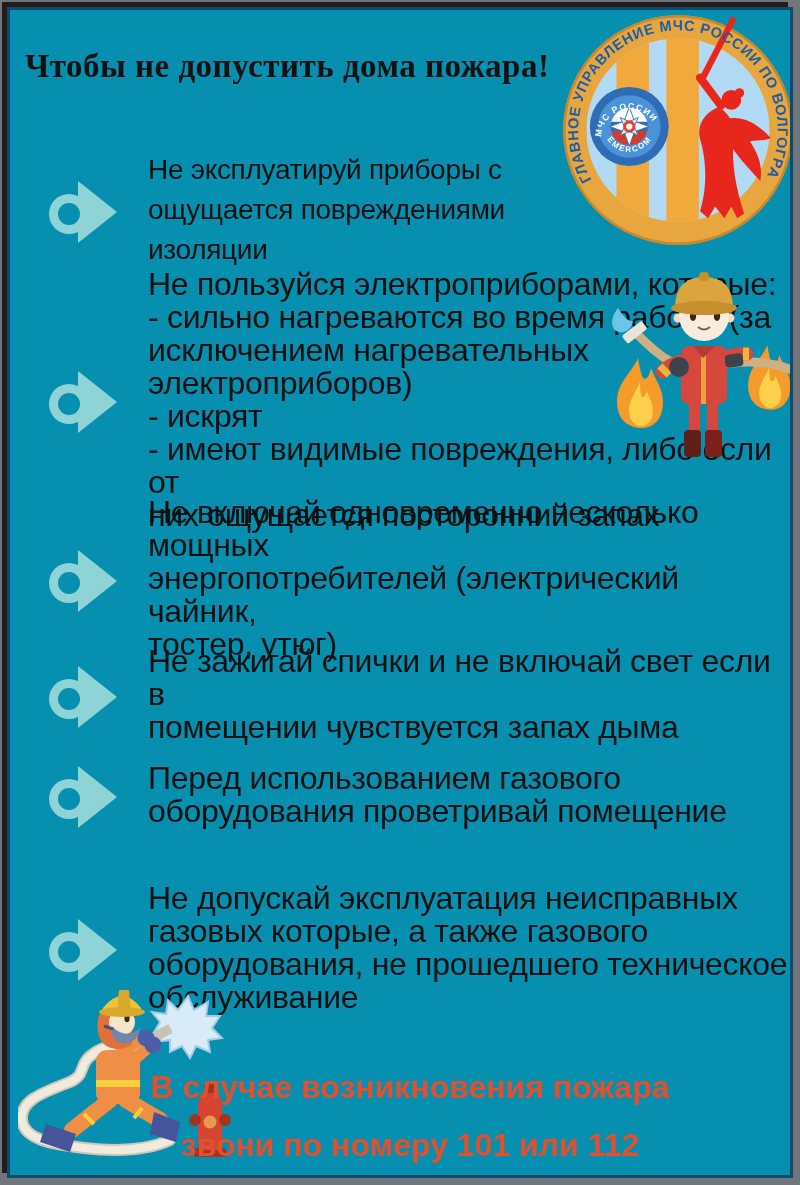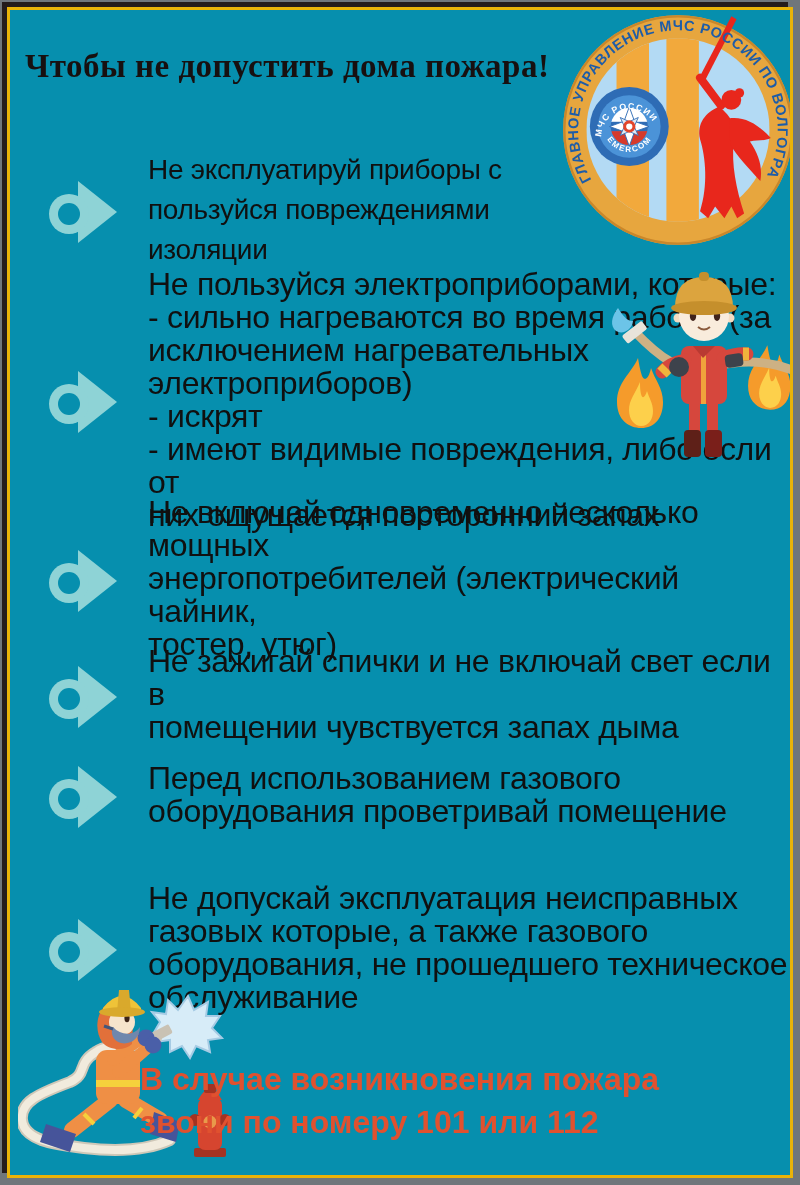--- a/index.html
+++ b/index.html
@@ -3,41 +3,41 @@
 <meta charset="utf-8">
 <style>
   html,body { margin:0; padding:0; background:#585c5f; }
   .poster {
     position:relative; width:800px; height:1185px; box-sizing:border-box;
     background:#70767b; padding:7px;
     font-family:"Liberation Sans","DejaVu Sans",sans-serif;
   }
   .inner {
     position:relative; width:100%; height:100%; box-sizing:border-box;
-    background:#068fae; border:3px solid #eab308;
+    background:#068fae; border:3px solid #0c4a6e;
     box-shadow:-5px -5px 0 rgba(22,12,10,.85);
     overflow:hidden;
   }
   .title {
     position:absolute; left:15px; top:38px; width:560px;
     font-family:"Liberation Serif","DejaVu Serif",serif;
     font-weight:bold; font-size:33px; letter-spacing:.5px;
     color:#171010;
   }
   .row { position:absolute; left:35px; display:flex; align-items:center; }
   .row .icon { width:80px; height:70px; flex:0 0 80px; margin-right:23px; }
   .row .txt {
     white-space:pre-line; color:#101010;
     font-size:32px; line-height:33px; letter-spacing:-.3px;
   }
   .row.first .txt { font-size:28px; line-height:40px; }
   .footer {
     position:absolute; left:130px; top:1048px; width:540px;
-    text-align:left; white-space:pre-line;
-    font-weight:bold; font-size:32px; line-height:43px;
+    text-align:center; white-space:pre-line;
+    font-weight:bold; font-size:32px; line-height:58px;
     color:#e0512f;
   }
   .emblem { position:absolute; left:552px; top:4px; width:232px; height:232px; }
   .ff-right { position:absolute; left:595px; top:240px; width:190px; height:230px; }
   .ff-left  { position:absolute; left:8px;  top:972px; width:220px; height:190px; }
   svg { display:block; width:100%; height:100%; }
 </style>
 </head>
 <body>
 
@@ -105,21 +105,21 @@
 
   <div class="row first" style="top:140px">
     <div class="icon">
       <svg viewBox="0 0 80 70">
             <polygon points="33,6 72,37 33,68" fill="#8ed3d6"></polygon>
             <circle cx="24" cy="39" r="20" fill="#8ed3d6"></circle>
             <circle cx="24" cy="39" r="11" fill="#068fae"></circle>
           </svg>
     </div>
     <div class="txt">Не эксплуатируй приборы с
-пользуйся повреждениями
+ощущается повреждениями
 изоляции</div>
   </div>
 
   <div class="row" style="top:258px">
     <div class="icon">
       <svg viewBox="0 0 80 70">
             <polygon points="33,6 72,37 33,68" fill="#8ed3d6"></polygon>
             <circle cx="24" cy="39" r="20" fill="#8ed3d6"></circle>
             <circle cx="24" cy="39" r="11" fill="#068fae"></circle>
           </svg>

